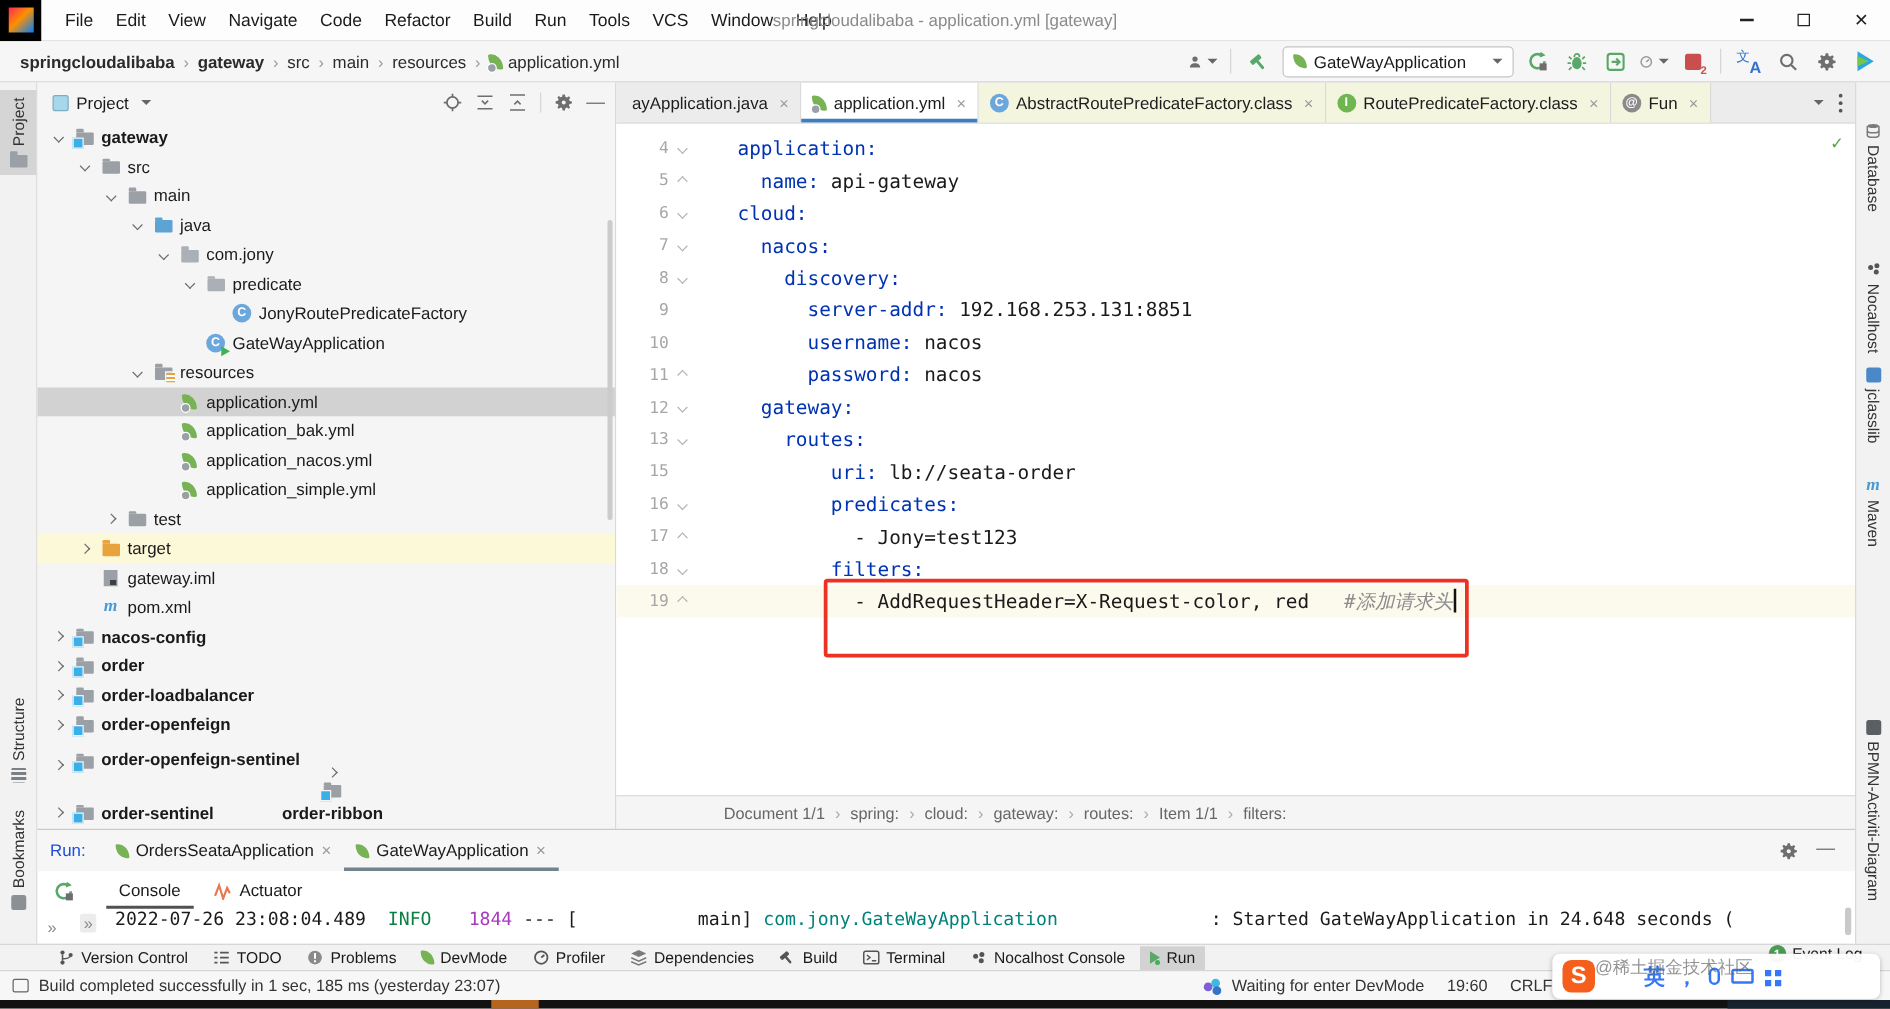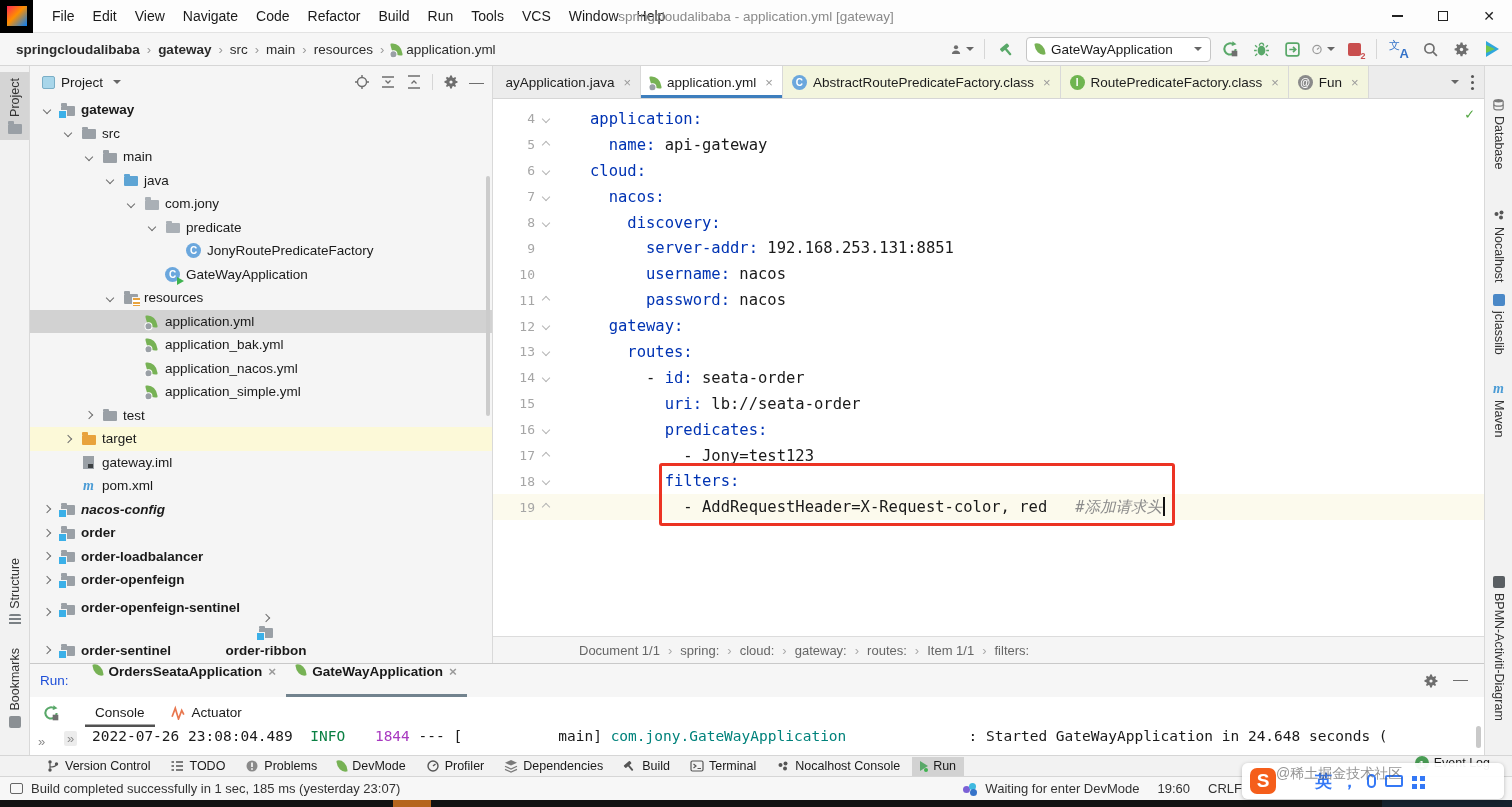--- a/index.html
+++ b/index.html
@@ -120,21 +120,21 @@
   .redbox { position:absolute; left:166px; top:364px; width:516px; height:63px; border:3px solid #ec3323; border-radius:3px; pointer-events:none; }
   .inspect-ok { position:absolute; top:6px; right:10px; color:#53a642; font-size:15px; font-weight:bold; }
 
   .ed-crumb { height:27px; background:#f5f5f5; border-top:1px solid #dcdcdc; display:flex; align-items:center; padding-left:86px; gap:8px; font-size:13px; color:#666; }
   .ed-crumb .sep { color:#aaa; }
 
   
   .runpanel { height:92px; border-top:1px solid #c9c9c9; background:#fff; position:relative; font-size:13.5px; }
   .run-head { height:33px; display:flex; align-items:center; background:#f6f6f6; padding-left:10px; }
   .run-label { color:#1d4ed8; margin-right:14px; }
-  .rtab { display:flex; gap:6px; height:33px; padding:0 10px; color:#1a1a1a;font-weight:bold; }
+  .rtab { display:flex; align-items:center; gap:6px; height:33px; padding:0 10px; color:#1a1a1a; }
   .rtab.active { box-shadow:inset 0 -3px 0 #72838e; }
   .rtab .x { color:#9a9a9a; }
   .run-head .rh-tools { margin-left:auto; display:flex; gap:14px; padding-right:16px; }
   .views { position:absolute; left:55px; top:33px; display:flex; gap:6px; height:30px; align-items:center; }
   .vtab { display:flex; align-items:center; gap:6px; height:30px; padding:0 10px; color:#1a1a1a; }
   .vtab.active { box-shadow:inset 0 -2.5px 0 #515151; }
   .rerun-g { position:absolute; left:12px; top:40px; }
   .gg1 { position:absolute; left:8px; top:70px; color:#8a8a8a; font-size:13px; }
   .gg2 { position:absolute; left:34px; top:67px; color:#8a8a8a; font-size:13px; background:#ececec; padding:0 3px; border-radius:2px; }
   .logline { position:absolute; left:62px; top:64px; right:20px; white-space:pre; overflow:hidden;
@@ -491,21 +491,21 @@
                 </span>
                 <span class="lbl">gateway.iml</span>
               </div>
               <div class="trow" style="padding-left: 31px;">
                 <span class="cwrap"></span>
                 <span class="tico">
                   <span class="mvn">m</span>
                 </span>
                 <span class="lbl">pom.xml</span>
               </div>
-              <div class="trow bold" style="padding-left: 10px; font-style: italic;">
+              <div class="trow bold" style="padding-left: 10px;">
                 <span class="cwrap">
                   <span class="chev r"></span>
                 </span>
                 <span class="tico">
                   <span class="fo mod"></span>
                 </span>
                 <span class="lbl">nacos-config</span>
               </div>
               <div class="trow bold" style="padding-left: 10px;">
                 <span class="cwrap">
@@ -655,27 +655,20 @@
                   <span class="fm d"></span>
                 </span>
                 <span class="txt"><span class="tk-val">  </span><span class="tk-key">gateway:</span></span>
               </div>
               <div class="cl">
                 <span class="num">13</span>
                 <span class="fold">
                   <span class="fm d"></span>
                 </span>
                 <span class="txt"><span class="tk-val">    </span><span class="tk-key">routes:</span></span>
-              </div>
-              <div class="cl">
-                <span class="num">14</span>
-                <span class="fold">
-                  <span class="fm d"></span>
-                </span>
-                <span class="txt"><span class="tk-val">      - </span><span class="tk-key">id:</span><span class="tk-val"> seata-order</span></span>
               </div>
               <div class="cl">
                 <span class="num">15</span>
                 <span class="fold"></span>
                 <span class="txt"><span class="tk-val">        </span><span class="tk-key">uri:</span><span class="tk-val"> lb://seata-order</span></span>
               </div>
               <div class="cl">
                 <span class="num">16</span>
                 <span class="fold">
                   <span class="fm d"></span>

